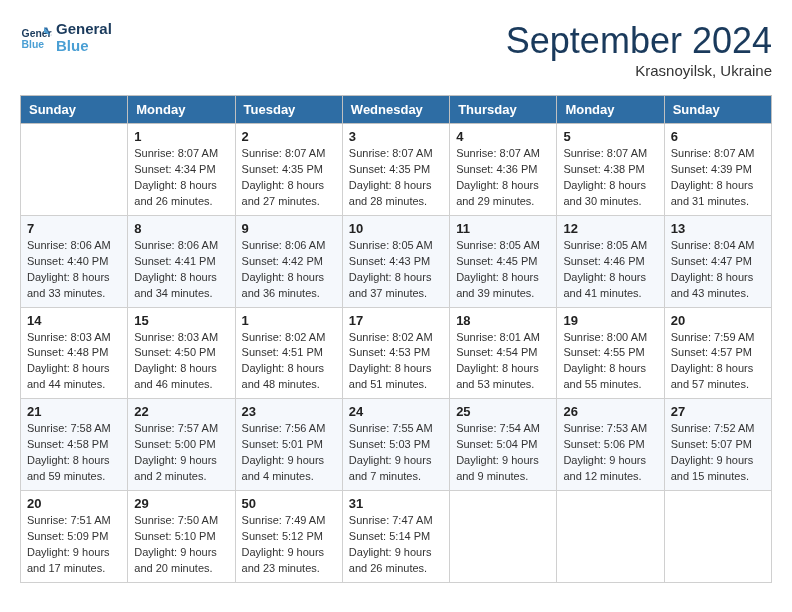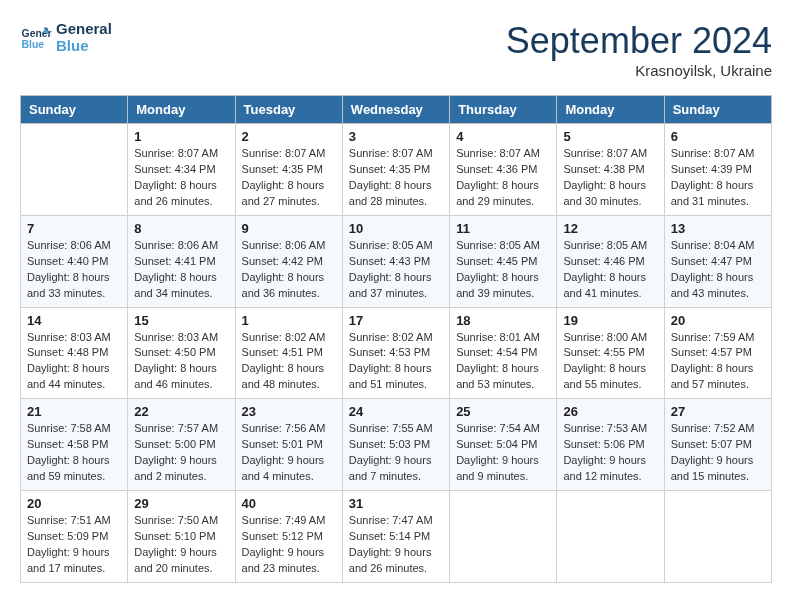--- a/index.html
+++ b/index.html
@@ -234,21 +234,21 @@
       <tr>
         <td>
           <span class="day-number">20</span>
           <div class="day-info">Sunrise: 7:51 AM<br>Sunset: 5:09 PM<br>Daylight: 9 hours and 17 minutes.</div>
         </td>
         <td>
           <span class="day-number">29</span>
           <div class="day-info">Sunrise: 7:50 AM<br>Sunset: 5:10 PM<br>Daylight: 9 hours and 20 minutes.</div>
         </td>
         <td>
-          <span class="day-number">40</span>
+          <span class="day-number">50</span>
           <div class="day-info">Sunrise: 7:49 AM<br>Sunset: 5:12 PM<br>Daylight: 9 hours and 23 minutes.</div>
         </td>
         <td>
           <span class="day-number">31</span>
           <div class="day-info">Sunrise: 7:47 AM<br>Sunset: 5:14 PM<br>Daylight: 9 hours and 26 minutes.</div>
         </td>
         <td class="empty-cell"></td>
         <td class="empty-cell"></td>
         <td class="empty-cell"></td>
       </tr>

